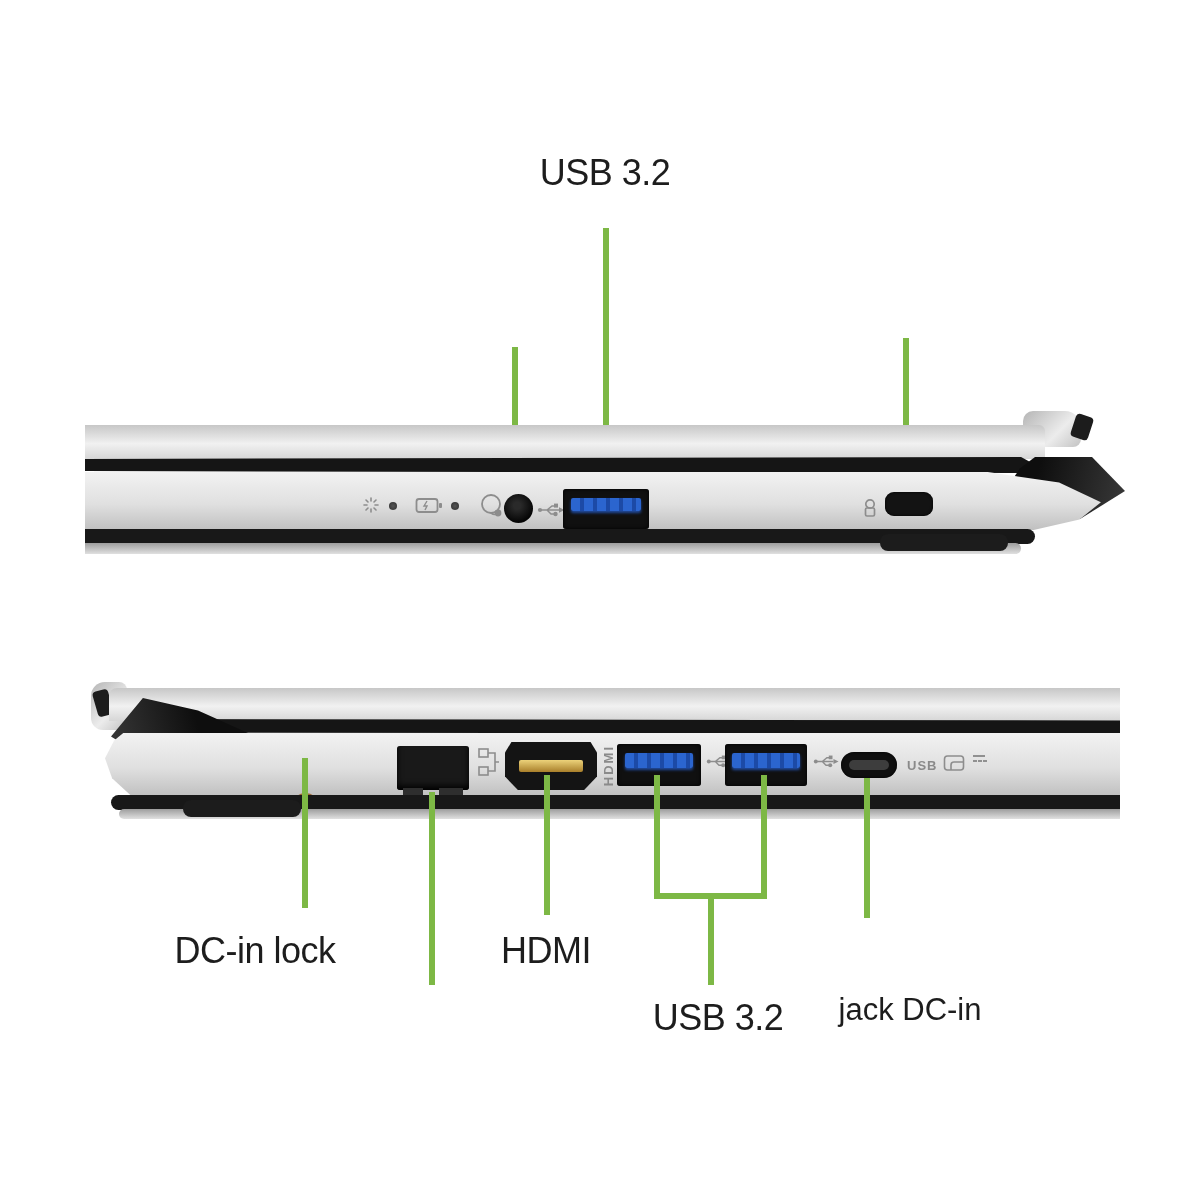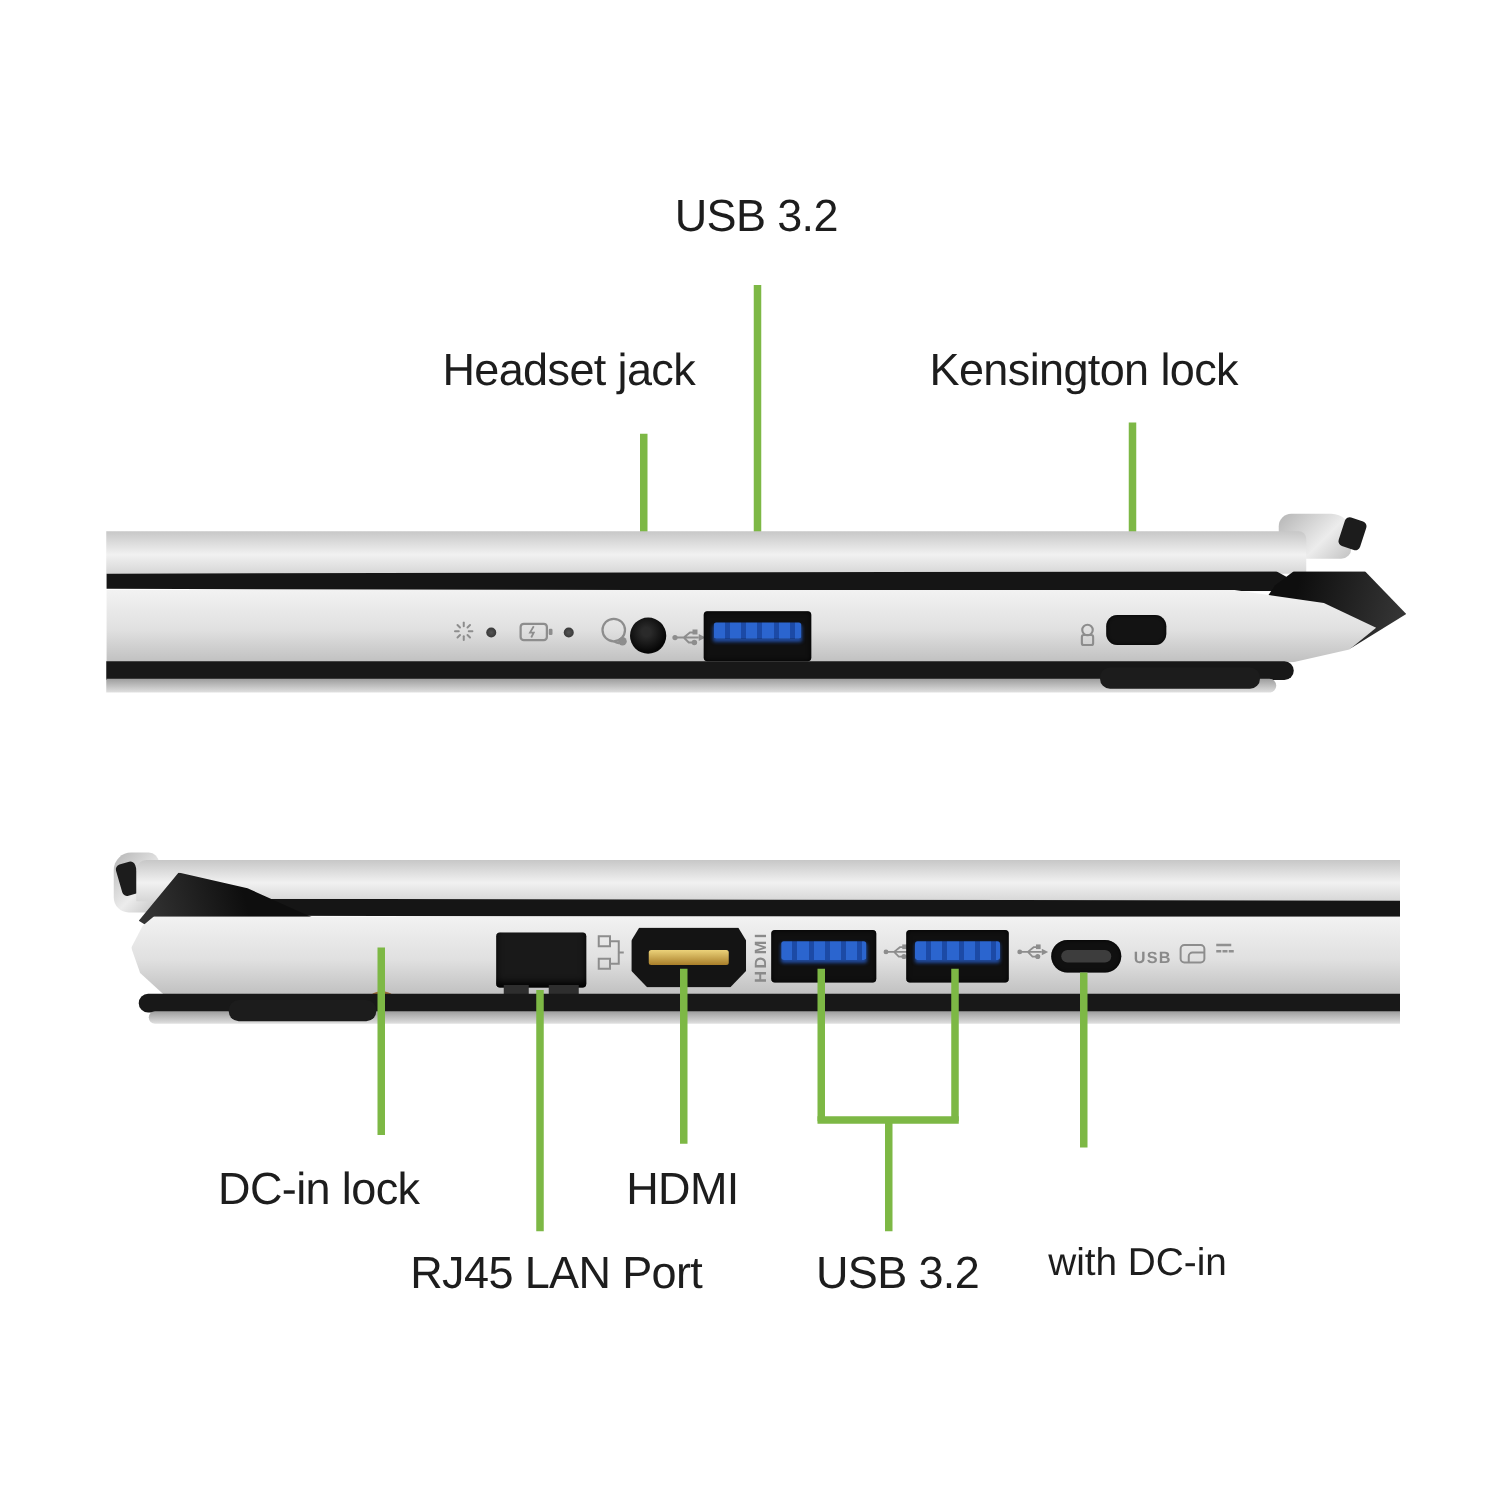--- a/index.html
+++ b/index.html
@@ -46,22 +46,20 @@
        background:radial-gradient(#555,#2e2e2e);}
   .dash{position:absolute;background:#909090;}
   .icon{position:absolute;}
 </style>
 </head>
 <body>
 
 <div class="canvas">
 
   <div class="callout" style="left:605px;top:152px;">USB 3.2</div>
-  <div class="callout" style="left:455px;top:275px;">Headset jack</div>
-  <div class="callout" style="left:867px;top:275px;">Kensington lock</div>
 
   <div class="leader" style="left:603px;top:228px;height:262px;"></div>
   <div class="leader" style="left:512px;top:347px;height:143px;"></div>
   <div class="leader" style="left:903px;top:338px;height:152px;"></div>
 
   <div class="laptop" style="left:85px;top:415px;width:1040px;height:145px;">
 
     <div class="band hingecap" style="left:938px;top:-4px;width:58px;height:36px;border-radius:10px 16px 8px 6px;"></div>
     <div class="band" style="left:988px;top:0px;width:18px;height:24px;background:#1c1c1c;transform:rotate(18deg);border-radius:4px;"></div>
 
@@ -211,17 +209,16 @@
   <div class="leader" style="left:429px;top:792px;height:193px;"></div>
   <div class="leader" style="left:544px;top:775px;height:140px;"></div>
   <div class="leader" style="left:654px;top:775px;height:122px;"></div>
   <div class="leader" style="left:761px;top:775px;height:122px;"></div>
   <div class="leader-h" style="left:654px;top:893px;width:113px;"></div>
   <div class="leader" style="left:708px;top:897px;height:88px;"></div>
   <div class="leader" style="left:864px;top:778px;height:140px;"></div>
 
   <div class="callout" style="left:255px;top:930px;">DC-in lock</div>
   <div class="callout" style="left:546px;top:930px;">HDMI</div>
-  <div class="callout small" style="left:910px;top:992px;">with DC-in</div>
-  <div class="callout" style="left:445px;top:997px;">RJ45 LAN Port</div>
+  <div class="callout small" style="left:910px;top:992px;">jack DC-in</div>
   <div class="callout" style="left:718px;top:997px;">USB 3.2</div>
 
 </div>
 
 </body></html>

